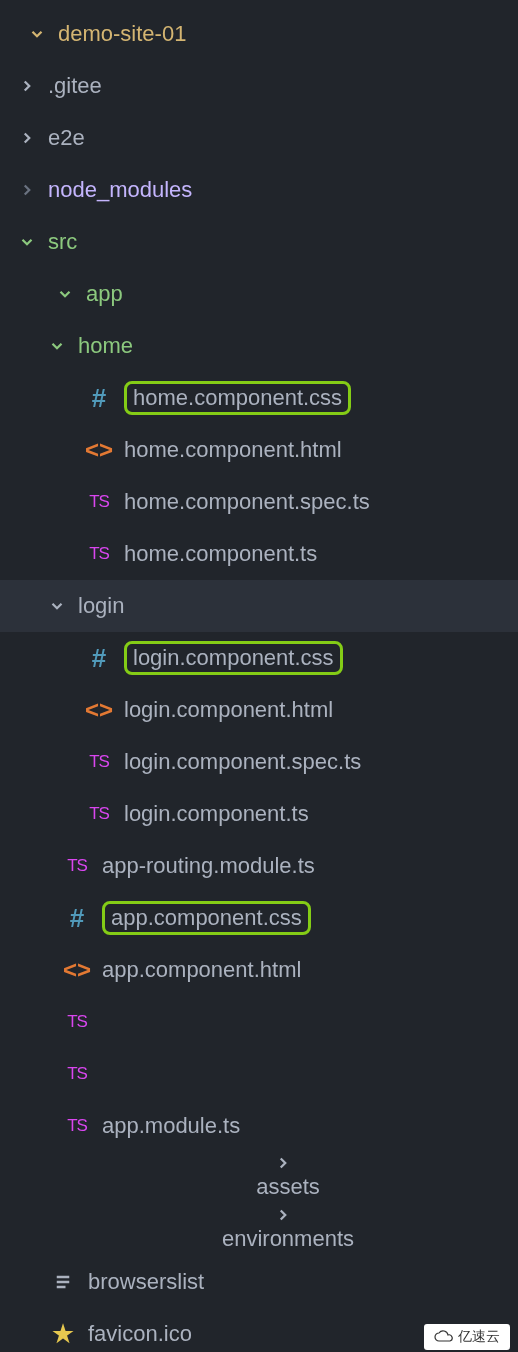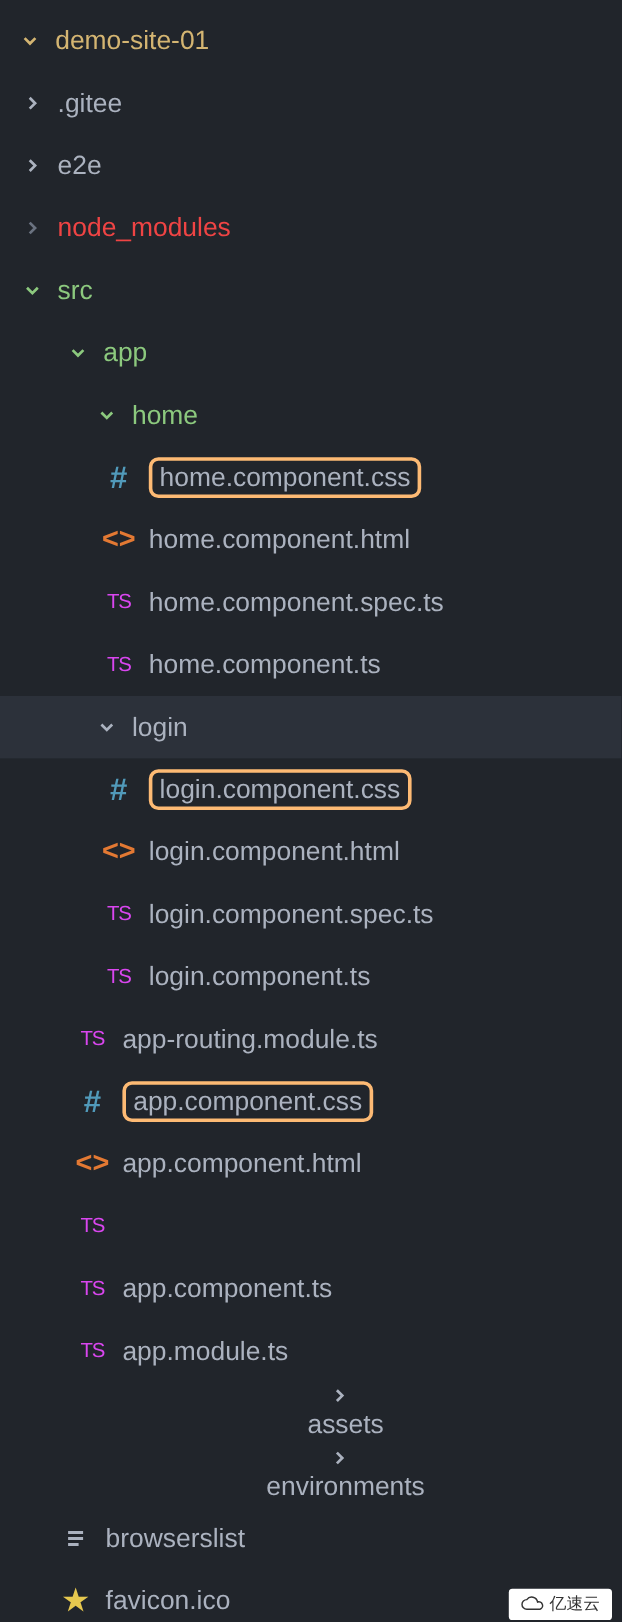--- a/index.html
+++ b/index.html
@@ -42,32 +42,32 @@
       font-weight: bold;
       font-size: 20px;
     }
     .icon.hash { color: #519aba; font-size: 26px; font-weight: 800; }
     .icon.html { color: #e37933; font-size: 24px; font-weight: 800; }
     .icon.ts { color: #d946ef; font-size: 17px; font-weight: 400; letter-spacing: -1px; }
     .icon.lines { color: #abb2bf; }
     .icon.star { color: #e6c84f; font-size: 24px; }
     .label { color: #abb2bf; }
     .label.root { color: #d4b572; }
-    .label.muted { color: #ef4444; }
+    .label.muted { color: #c4b5fd; }
     .label.green { color: #8cc97e; }
     .highlight {
-      border: 3px solid #fdba74;
+      border: 3px solid #84cc16;
       border-radius: 8px;
       padding: 1px 6px;
       display: inline-block;
     }
-    .pad-0 { padding-left: 14px; }
+    .pad-0 { padding-left: 26px; }
     .pad-1 { padding-left: 16px; }
     .pad-2 { padding-left: 54px; }
-    .pad-3 { padding-left: 78px; }
+    .pad-3 { padding-left: 46px; }
     .pad-4 { padding-left: 84px; }
     .pad-3b { padding-left: 62px; }
     .pad-2b { padding-left: 58px; flex-direction: column; }
     .watermark {
       position: absolute;
       bottom: 2px;
       right: 8px;
       background: #fff;
       color: #333;
       font-size: 14px;
@@ -209,21 +209,20 @@
     <span class="icon html">&lt;&gt;</span>
     <span class="label">app.component.html</span>
   </div>
 
   <div class="row pad-3b">
     <span class="icon ts">TS</span>
   </div>
 
   <div class="row pad-3b">
     <span class="icon ts">TS</span>
-    <span class="label">app.component.ts</span>
   </div>
 
   <div class="row pad-3b">
     <span class="icon ts">TS</span>
     <span class="label">app.module.ts</span>
   </div>
 
   <div class="row pad-2b">
     <span class="chevron">
       <svg viewBox="0 0 16 16">

